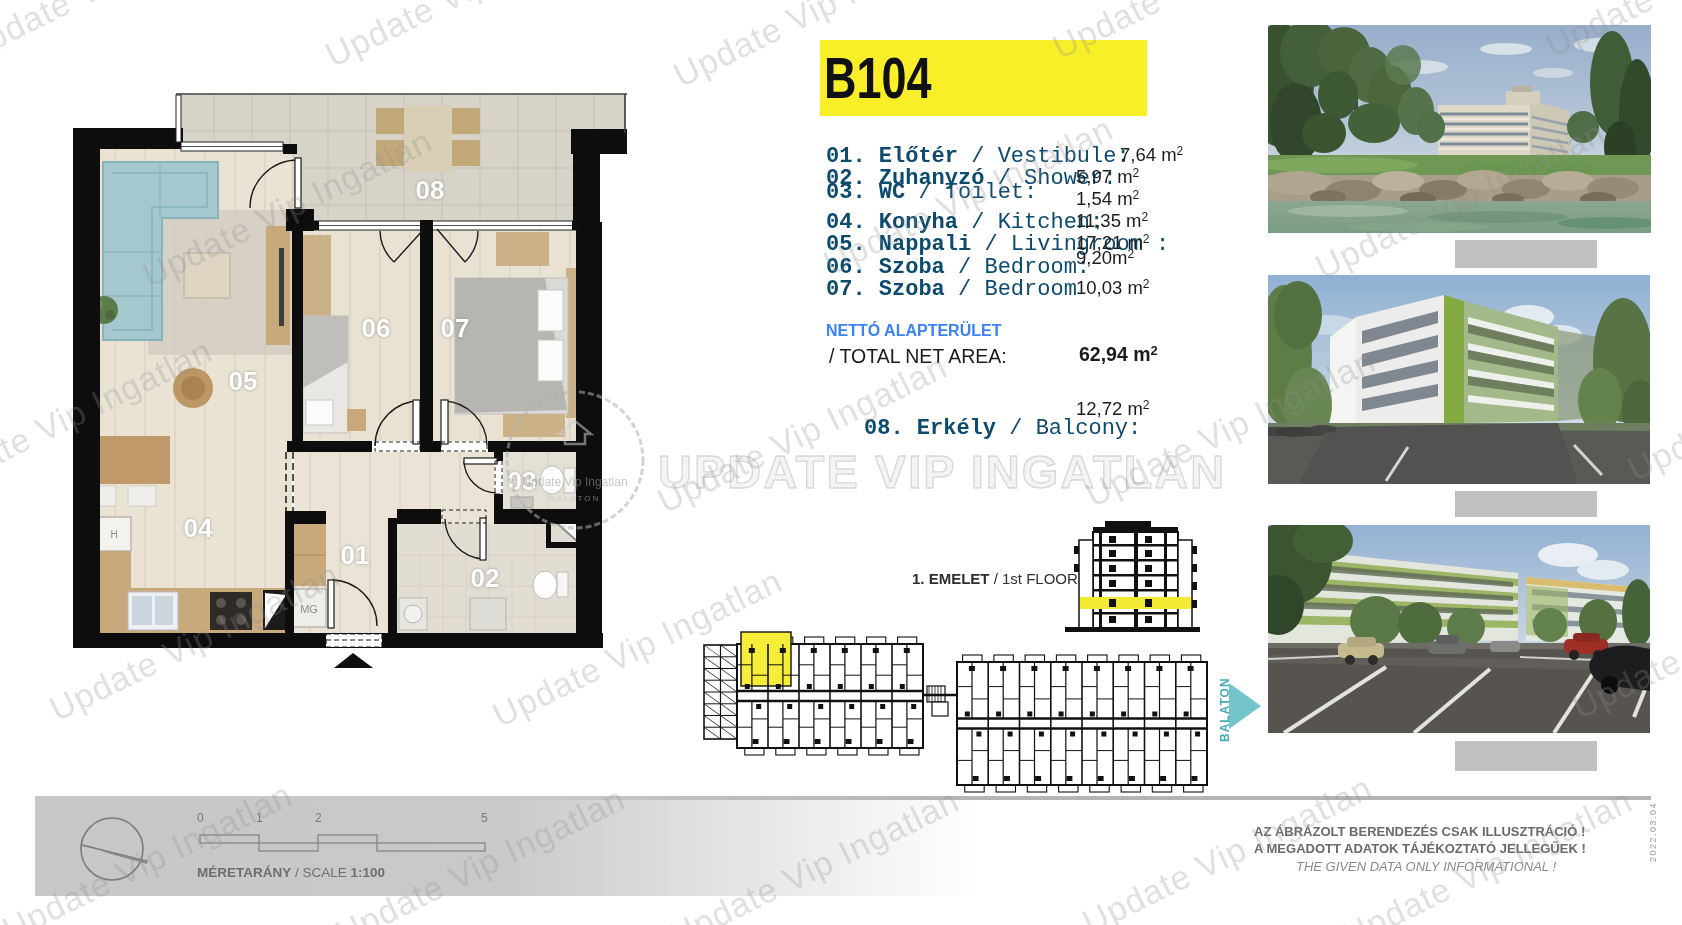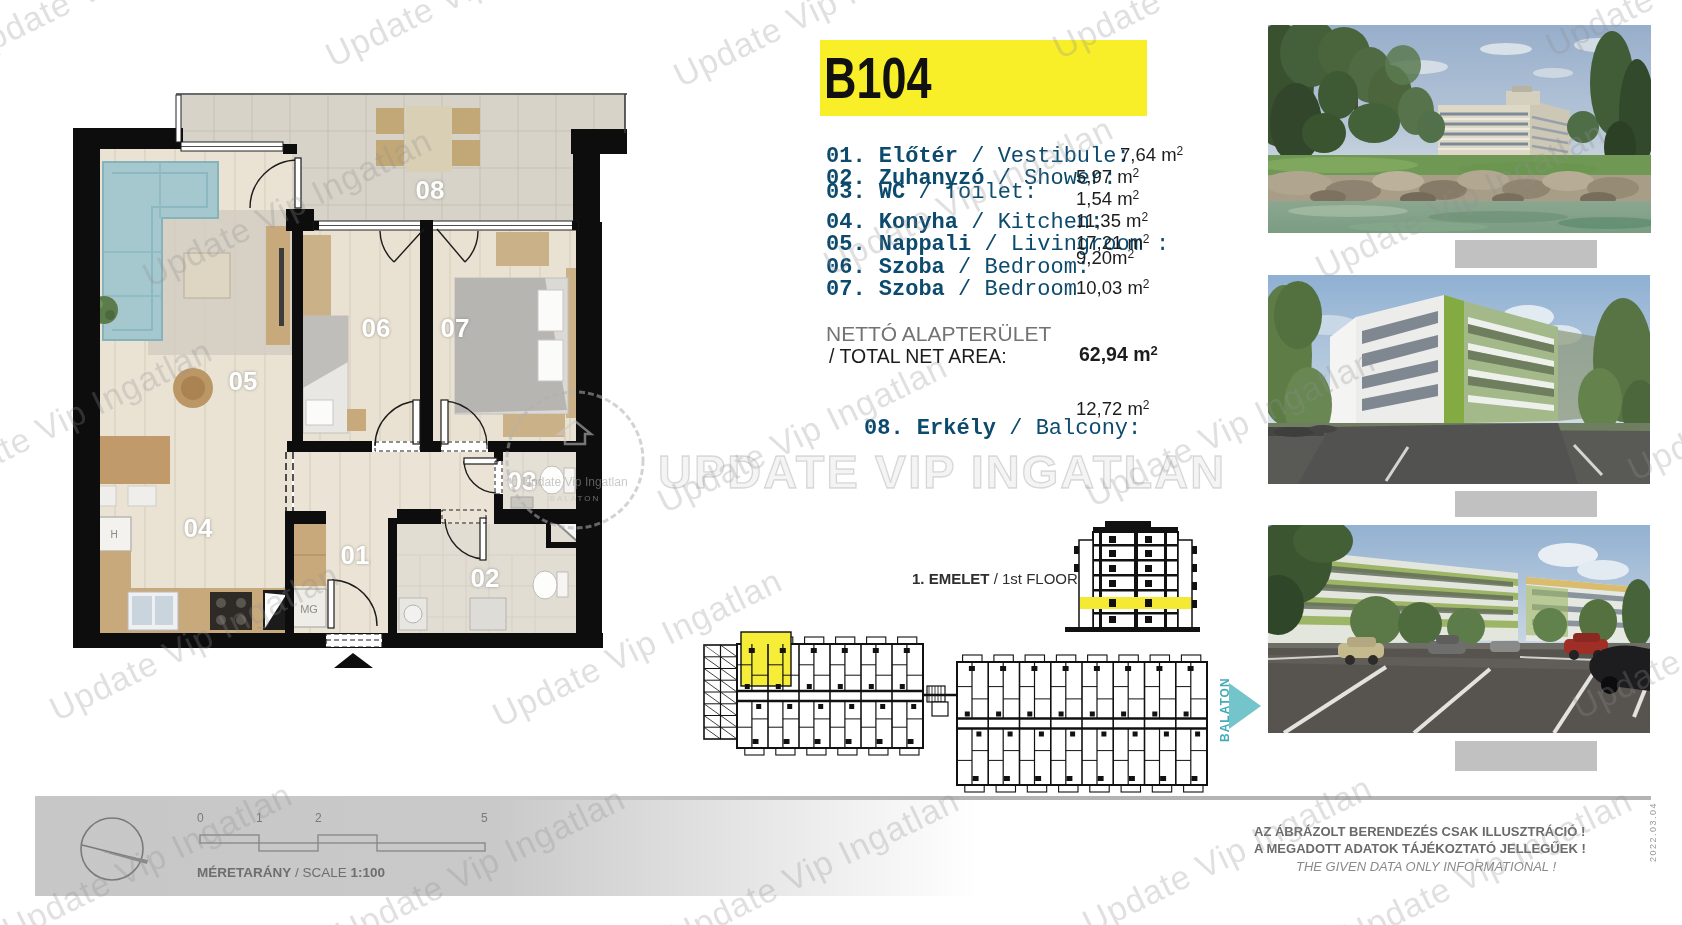--- a/index.html
+++ b/index.html
@@ -250,21 +250,21 @@
   <div class="abs row" style="top:232px;"><b>05. Nappali</b> / Livingroom :</div>
   <div class="abs row" style="top:255px;"><b>06. Szoba</b> / Bedroom:</div>
   <div class="abs row" style="top:277px;"><b>07. Szoba</b> / Bedroom</div>
   <div class="abs val" style="top:144px;margin-left:44px;">7,64 m<span class="sq">2</span></div>
   <div class="abs val" style="top:166px;">5,97 m<span class="sq">2</span></div>
   <div class="abs val" style="top:188px;">1,54 m<span class="sq">2</span></div>
   <div class="abs val" style="top:210px;">11,35 m<span class="sq">2</span></div>
   <div class="abs val" style="top:232px;">17,21 m<span class="sq">2</span></div>
   <div class="abs val" style="top:247px;">9,20m<span class="sq">2</span></div>
   <div class="abs val" style="top:277px;">10,03 m<span class="sq">2</span></div>
-  <div class="abs" style="left:26px;top:322px;font-size:21px;font-weight:normal;color:#737373;">NETTÓ ALAPTERÜLET</div>
+  <div class="abs" style="left:26px;top:322px;font-size:16px;font-weight:bold;color:#3b82f6;">NETTÓ ALAPTERÜLET</div>
   <div class="abs" style="left:29px;top:345px;font-size:19.5px;color:#1c1c1c;">/ TOTAL NET AREA:</div>
   <div class="abs" style="left:279px;top:343px;font-size:19.5px;font-weight:bold;color:#1c1c1c;">62,94 m<span class="sq" style="font-size:13px;">2</span></div>
   <div class="abs row" style="top:416px;margin-left:38px;"><b>08. Erkély</b> / Balcony:</div>
   <div class="abs val" style="top:398px;">12,72 m<span class="sq">2</span></div>
 </div>
 
 <div class="abs" id="photos" style="left:1268px;top:0;width:414px;height:790px;">
 
   <svg class="abs" style="left:0;top:25px;" width="383" height="208" viewBox="0 0 383 208">
     <defs>

